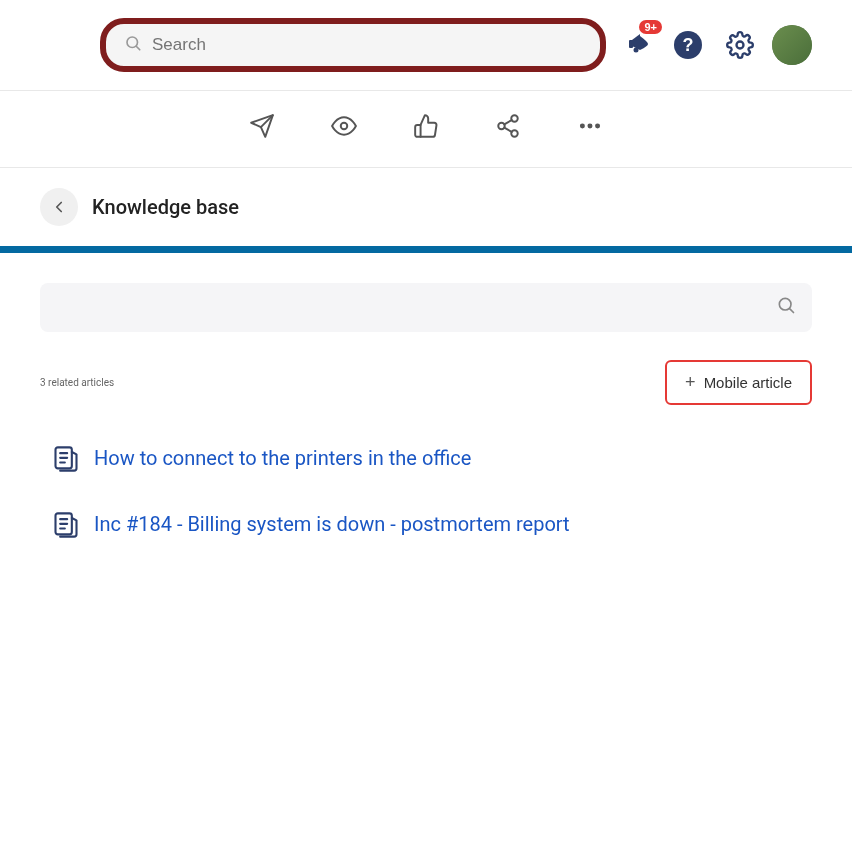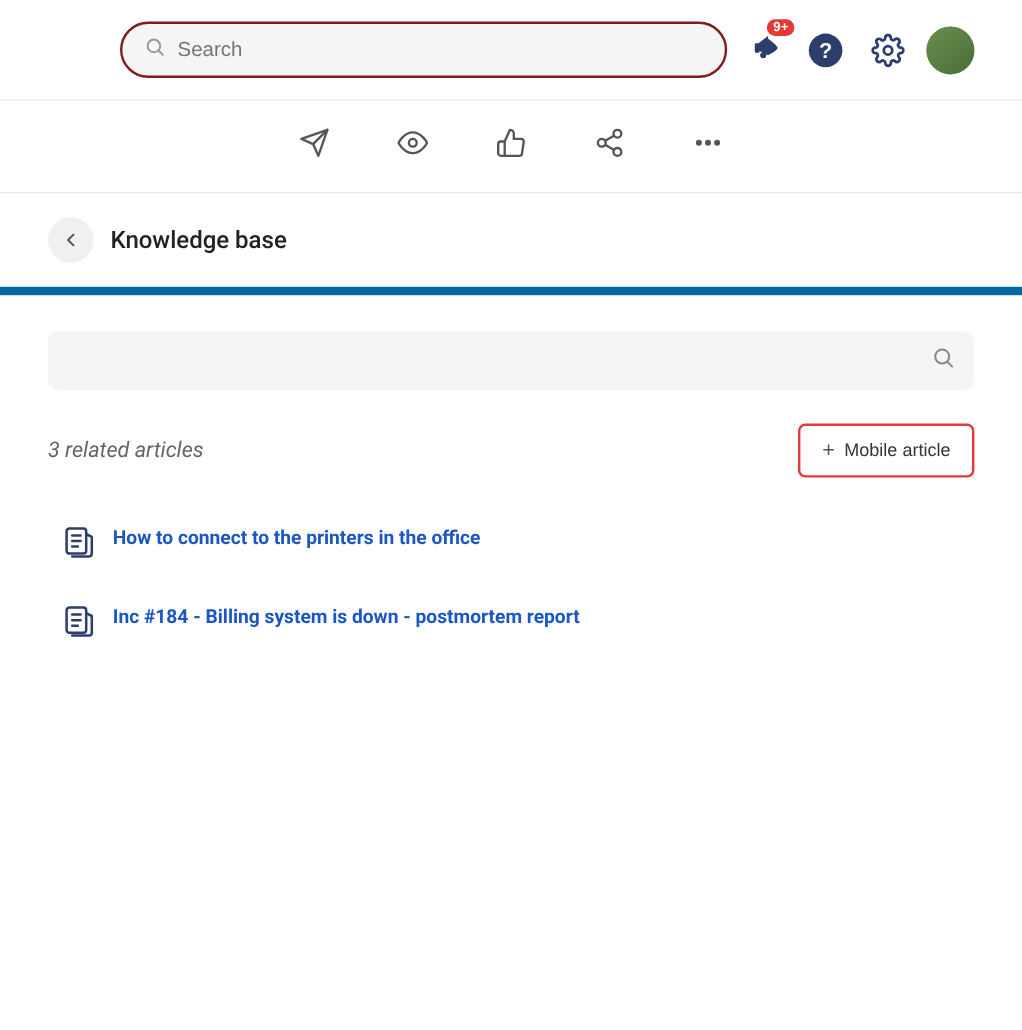--- a/index.html
+++ b/index.html
@@ -17,21 +17,21 @@
       align-items: center;
       padding: 18px 40px 18px 100px;
       border-bottom: 1px solid #e8e8e8;
       gap: 16px;
     }
     .search-bar {
       flex: 1;
       display: flex;
       align-items: center;
       background: #f5f5f5;
-      border: 2px solid #7f1d1d;
+      border: 6px solid #7f1d1d;
       border-radius: 24px;
       padding: 10px 18px;
       gap: 10px;
     }
     .search-bar input {
       border: none;
       background: transparent;
       outline: none;
       font-size: 17px;
       color: #999;
@@ -168,23 +168,22 @@
     }
 
     
     .articles-header {
       display: flex;
       align-items: center;
       justify-content: space-between;
       margin-bottom: 20px;
     }
     .related-count {
-      font-size: 18px;
+      font-size: 10px;
       color: #666;
-      font-style: italic;
     }
     .create-article-btn {
       display: flex;
       align-items: center;
       gap: 8px;
       border: 2px solid #e53935;
       border-radius: 6px;
       background: #fff;
       color: #333;
       font-size: 15px;
@@ -216,25 +215,24 @@
       width: 28px;
       height: 28px;
       flex-shrink: 0;
       margin-top: 2px;
     }
     .article-icon svg {
       width: 28px;
       height: 28px;
     }
     .article-title {
-      font-size: 16px;
+      font-size: 20px;
       color: #1a56c4;
       line-height: 1.5;
       text-decoration: none;
-      font-weight: bold;
     }
   </style>
 </head>
 <body>
 
 <div class="top-header">
   <div class="search-bar">
     <span class="search-icon-top">
       <svg width="18" height="18" viewBox="0 0 24 24" fill="none" stroke="#999" stroke-width="2.2" stroke-linecap="round" stroke-linejoin="round">
         <circle cx="11" cy="11" r="7"></circle>

